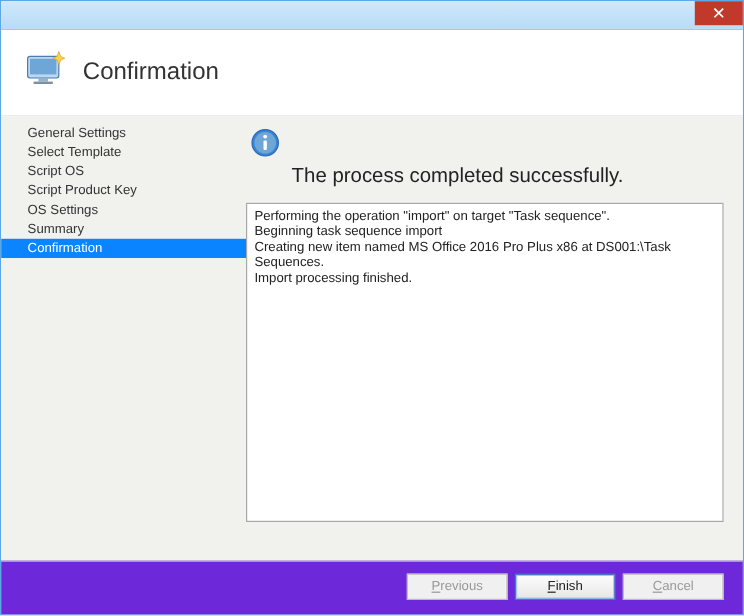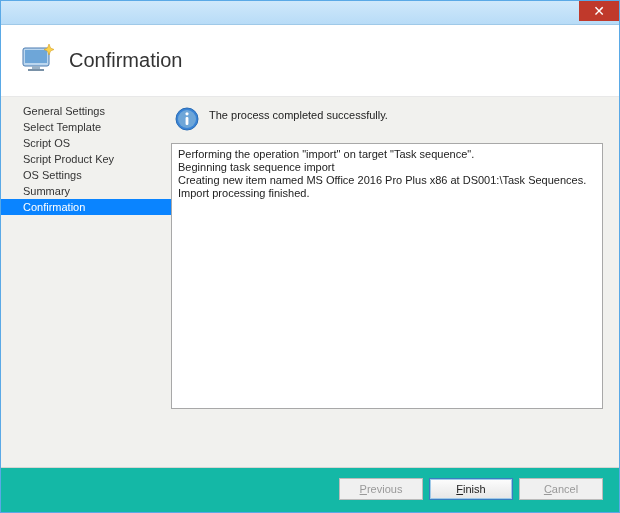--- a/index.html
+++ b/index.html
@@ -62,21 +62,21 @@
     font-size: 20px;
     font-weight: 400;
     color: #333;
   }
   .body {
     flex: 1;
     display: flex;
     background: #f1f1ee;
   }
   .sidebar {
-    width: 170px;
+    width: 204px;
     padding: 6px 0 0 0;
   }
   .step {
     padding: 1px 8px 1px 22px;
     font-size: 11px;
     color: #333;
     cursor: default;
     line-height: 14px;
   }
   .step.active {
@@ -93,23 +93,24 @@
     display: flex;
     align-items: flex-start;
     gap: 10px;
     padding: 4px 0 12px 4px;
   }
   .info-icon {
     width: 24px; height: 24px;
     flex-shrink: 0;
   }
   .status-text {
-    font-size: 11px;
+    font-size: 17px;
     color: #222;
     padding-top: 2px;
+    margin-top: 28px;
   }
   .log-box {
     flex: 0 0 auto;
     height: 266px;
     border: 1px solid #a8a8a8;
     background: #fff;
     padding: 4px 6px;
     font-size: 11px;
     line-height: 13px;
     color: #222;
@@ -143,21 +144,21 @@
     border-color: #bbb;
     background: #f0f0f0;
   }
   .u { text-decoration: underline; }
   .footer {
     border-top: 1px solid #d6d6d3;
     padding: 10px 16px 12px 0;
     display: flex;
     justify-content: flex-end;
     gap: 6px;
-    background: #14b8a6;
+    background: #6d28d9;
   }
 </style>
 </head>
 <body>
 
 <div class="window">
 
   <div class="titlebar">
     <div class="close-btn">
       <span>✕</span>

